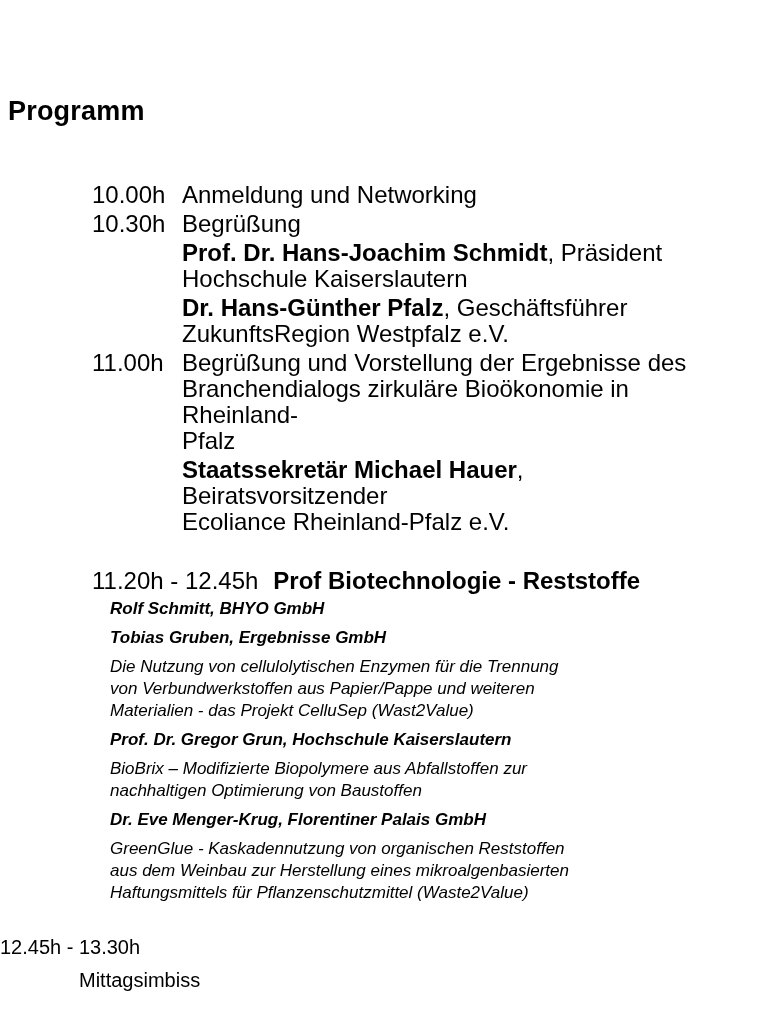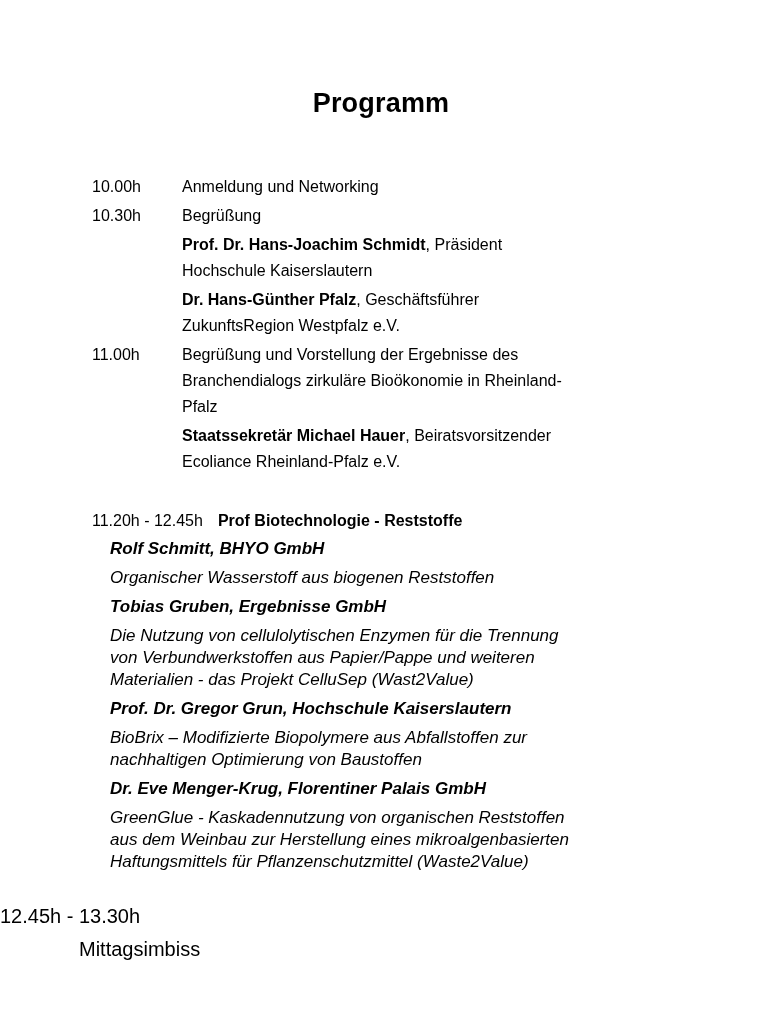--- a/index.html
+++ b/index.html
@@ -6,48 +6,48 @@
   body {
     width: 762px; height: 1024px;
     background: #ffffff;
     font-family: "Liberation Sans", "DejaVu Sans", sans-serif;
     color: #000000;
     overflow: hidden;
   }
   .page { width: 762px; height: 1024px; position: relative; }
 
   .doc-title {
-    margin: 0;
+    margin: 8px;
     padding-top: 86px;
-    text-align: center;
+    text-align: left;
     font-size: 27px;
     line-height: 34px;
     font-weight: 700;
     letter-spacing: 0.2px;
   }
 
   .schedule { margin-top: 54px; }
 
   
   .entry-row {
     display: flex;
     padding-left: 92px;
-    font-size: 16px;
+    font-size: 24px;
     line-height: 26px;
   }
   .time-cell { flex: 0 0 90px; }
   .entry-content { width: 545px; }
   .para { margin: 0 0 3px 0; white-space: pre-line; }
   .b { font-weight: 700; }
 
   
   .session-block { margin-top: 30px; }
   .session-header {
     padding-left: 92px;
-    font-size: 16px;
+    font-size: 24px;
     line-height: 26px;
     margin-bottom: 4px;
     display: flex;
   }
   .session-title { font-weight: 700; margin-left: 15px; }
   .session-items { padding-left: 110px; width: 545px; font-style: italic; }
   .s-para { margin: 0 0 7px 0; font-size: 17px; line-height: 22px; white-space: pre-line; }
   .s-speaker { font-weight: 700; }
 
   
@@ -86,21 +86,20 @@
 Ecoliance Rheinland-Pfalz e.V.</span></p>
         </div>
       </div>
       <div class="session-block">
         <div class="session-header">
           <span>11.20h - 12.45h</span>
           <span class="session-title">Prof Biotechnologie - Reststoffe</span>
         </div>
         <div class="session-items">
           <p class="s-para s-speaker">Rolf Schmitt, BHYO GmbH</p>
-          <p class="s-para">Organischer Wasserstoff aus biogenen Reststoffen</p>
           <p class="s-para s-speaker">Tobias Gruben, Ergebnisse GmbH</p>
           <p class="s-para">Die Nutzung von cellulolytischen Enzymen für die Trennung
 von Verbundwerkstoffen aus Papier/Pappe und weiteren
 Materialien - das Projekt CelluSep (Wast2Value)</p>
           <p class="s-para s-speaker">Prof. Dr. Gregor Grun, Hochschule Kaiserslautern</p>
           <p class="s-para">BioBrix – Modifizierte Biopolymere aus Abfallstoffen zur
 nachhaltigen Optimierung von Baustoffen</p>
           <p class="s-para s-speaker">Dr. Eve Menger-Krug, Florentiner Palais GmbH</p>
           <p class="s-para">GreenGlue - Kaskadennutzung von organischen Reststoffen
 aus dem Weinbau zur Herstellung eines mikroalgenbasierten

